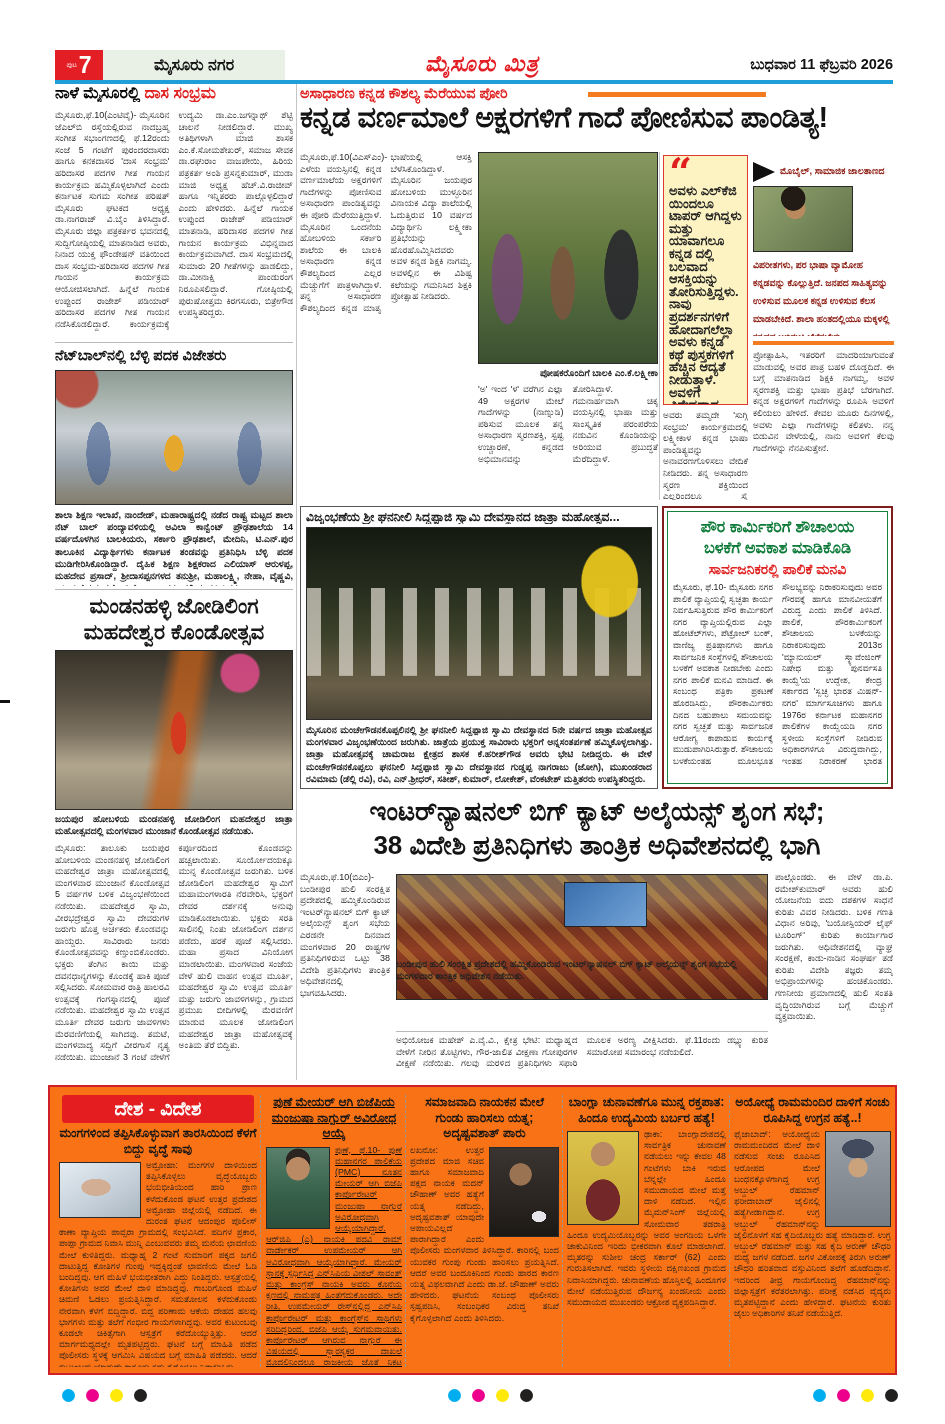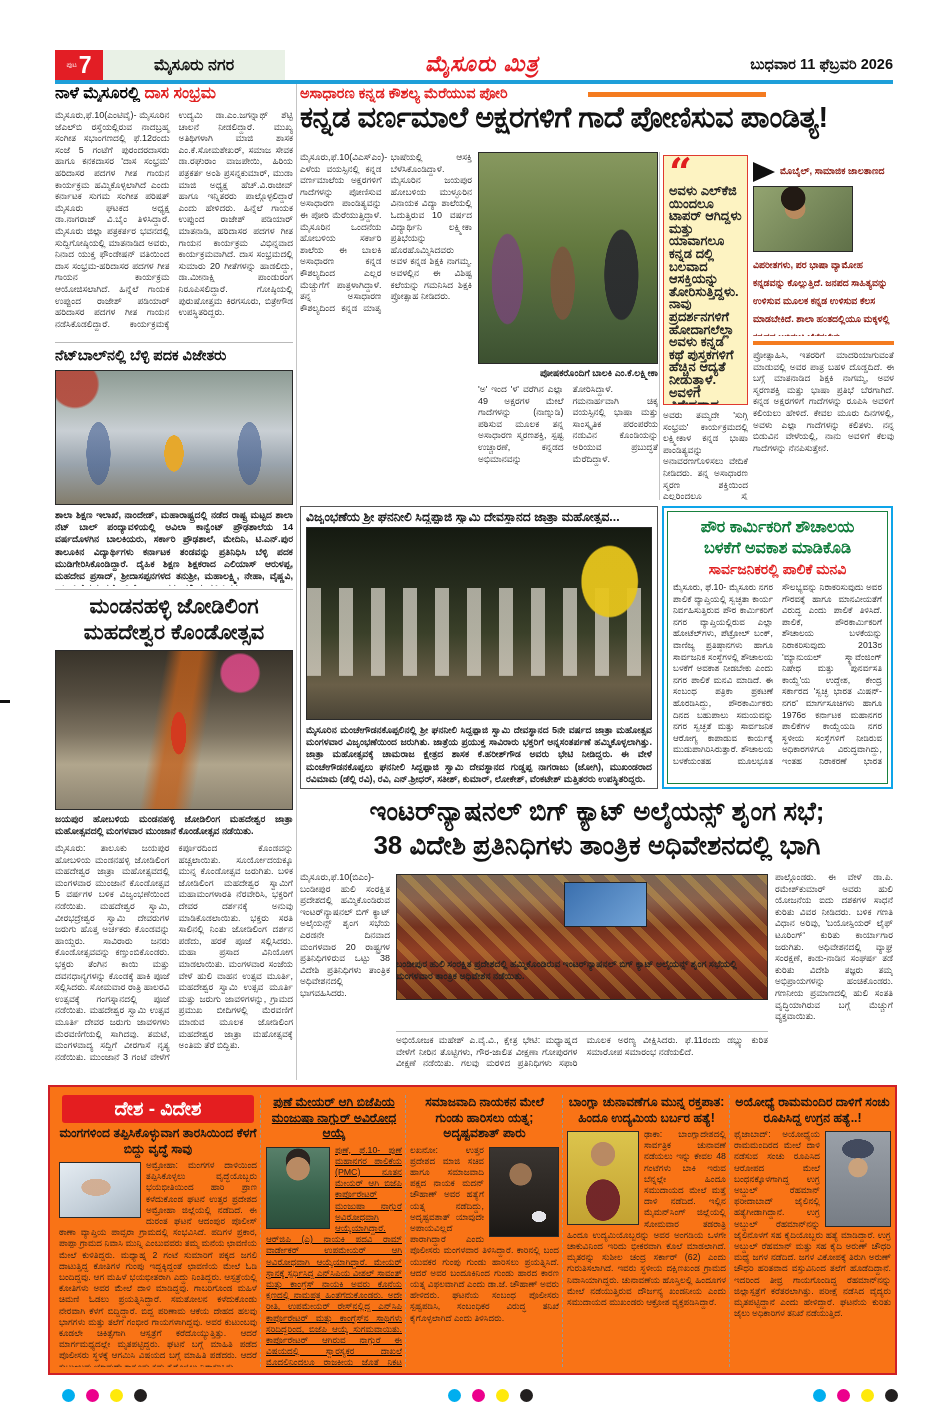--- a/index.html
+++ b/index.html
@@ -34,21 +34,21 @@
   .qbox{left:663px;top:155px;width:85px;height:250px;background:#fdf3c2;border:1px solid #e0392e;box-sizing:border-box;padding:3px 5px;overflow:hidden;}
   .qmark{color:#e01f1f;font-size:40px;line-height:26px;font-family:"DejaVu Serif",serif;font-weight:bold;}
   .qtext{font-size:13px;line-height:12.6px;color:#222;font-weight:bold;}
   .qattr{font-size:8.8px;font-weight:bold;color:#333;text-align:right;margin-top:4px;}
   .arrow-right{width:0;height:0;border-top:10px solid transparent;border-bottom:10px solid transparent;border-left:22px solid #101010;}
   .tquote{font-size:9.3px;line-height:13px;color:#8c1a10;font-weight:bold;text-align:justify;overflow:hidden;}
   
   .temple{left:300px;top:506px;width:358px;height:283px;border:1px solid #555;box-sizing:border-box;padding:3px 5px;overflow:hidden;}
   .temple-title{font-size:12.3px;font-weight:bold;color:#171717;white-space:nowrap;overflow:hidden;}
   
-  .gbox{left:662px;top:506px;width:231px;height:283px;border:2px solid #0ea5e9;outline:1px solid #17813e;outline-offset:-6px;box-sizing:border-box;padding:8px 9px;overflow:hidden;background:#fff;}
+  .gbox{left:662px;top:506px;width:231px;height:283px;border:2px solid #7f1d1d;outline:1px solid #17813e;outline-offset:-6px;box-sizing:border-box;padding:8px 9px;overflow:hidden;background:#fff;}
   .g-head{font-size:16px;line-height:21px;font-weight:800;color:#0d7a38;text-align:center;}
   .g-sub{font-size:14px;font-weight:bold;color:#e01f1f;text-align:center;margin:3px 0 4px;}
   
   .bbox{left:48px;top:1085px;width:849px;height:290px;background:#f97316;border:2px solid #cf2027;box-sizing:border-box;}
   .wcol{position:absolute;top:8px;height:272px;overflow:hidden;}
   .wdiv{position:absolute;top:8px;height:272px;border-left:1px dashed #999;width:0;}
   .banner{background:#e41e20;color:#fff;font-size:19px;font-weight:800;text-align:center;border-radius:3px;padding:3px 0;width:192px;margin:0 auto 3px;}
   .w-head{font-size:12.3px;line-height:15.5px;font-weight:bold;color:#141414;text-align:center;margin-bottom:3px;}
   .w-body{font-size:8.8px;line-height:11.2px;text-align:justify;color:#1c1c1c;overflow:hidden;}
   .fl{float:left;margin:2px 5px 2px 0;}

